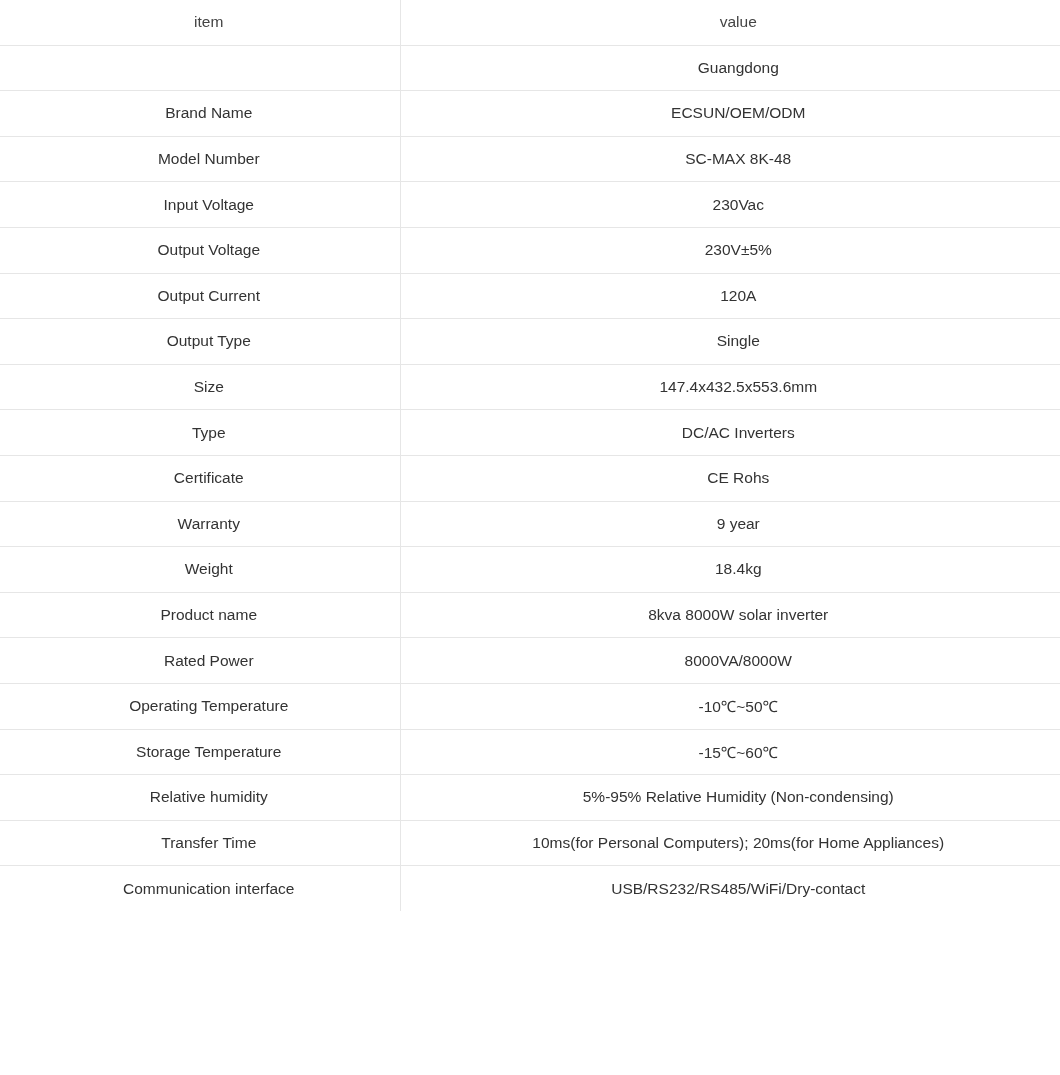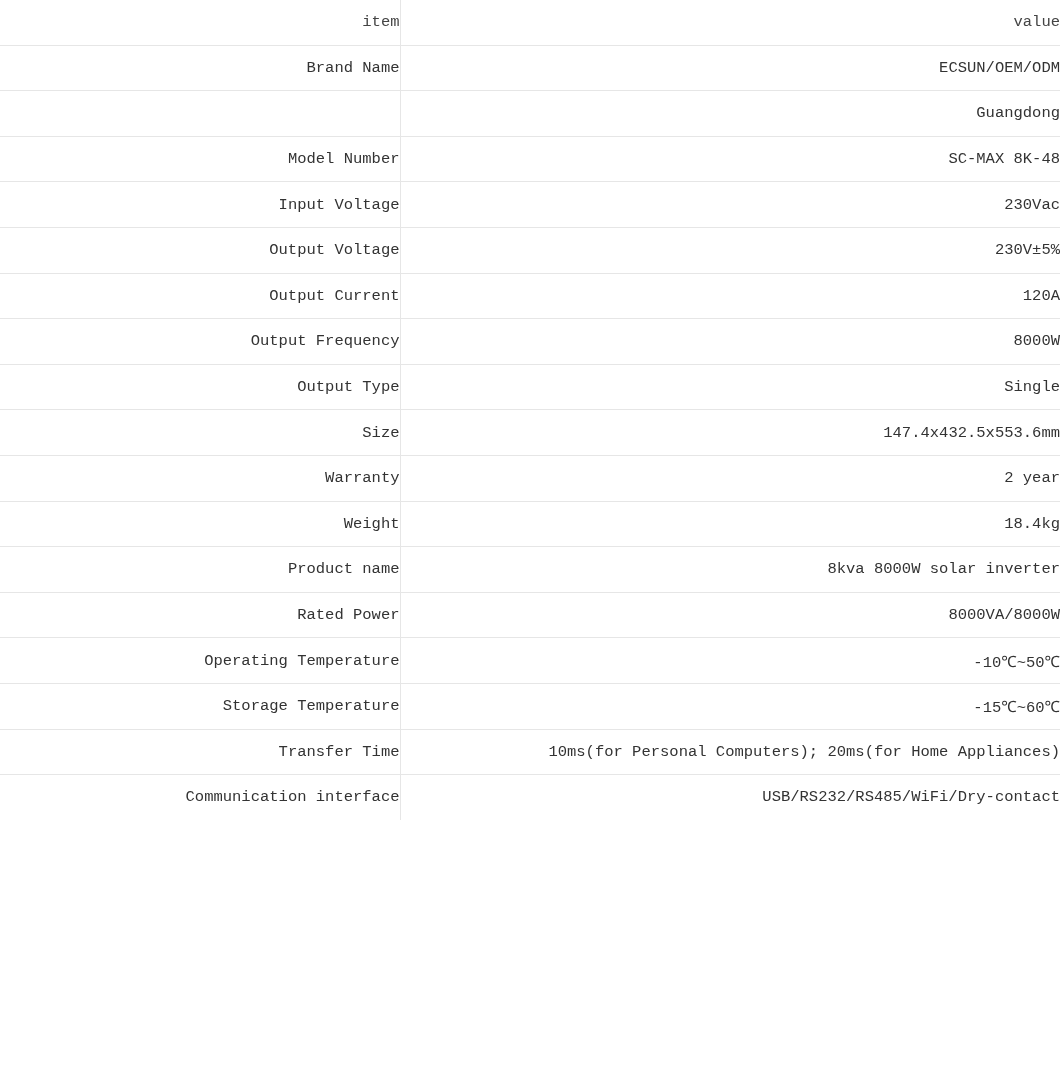--- a/index.html
+++ b/index.html
@@ -24,26 +24,25 @@
   .spec-table col.col-value { width: 660px; }
 
   .spec-table th,
   .spec-table td {
     border: 1px solid #e6e6e6;
     border-left: none;
     border-right: none;
     padding: 0 0 0 18px;
     height: 44.6px;
     vertical-align: middle;
-    text-align: right;
+    text-align: center;
     font-weight: normal;
     color: #333333;
     white-space: nowrap;
     overflow: hidden;
-    font-family: Liberation Mono, monospace;
   }
   .spec-table th {
     border-top: none;
     color: #444444;
   }
   .spec-table td.cell-value,
   .spec-table th.cell-value {
     border-left: 1px solid #e6e6e6;
     padding-left: 16px;
   }
@@ -63,58 +62,62 @@
     <col class="col-value">
   </colgroup>
   <thead>
     <tr>
       <th class="cell-item">item</th>
       <th class="cell-value">value</th>
     </tr>
   </thead>
   <tbody id="table-body">
       <tr>
+        <td class="cell-item"></td>
+        <td class="cell-value">Guangdong</td>
+      </tr>
+      <tr>
         <td class="cell-item">Brand Name</td>
         <td class="cell-value">ECSUN/OEM/ODM</td>
-      </tr>
-      <tr>
-        <td class="cell-item"></td>
-        <td class="cell-value">Guangdong</td>
       </tr>
       <tr>
         <td class="cell-item">Model Number</td>
         <td class="cell-value">SC-MAX 8K-48</td>
       </tr>
       <tr>
         <td class="cell-item">Input Voltage</td>
         <td class="cell-value">230Vac</td>
       </tr>
       <tr>
         <td class="cell-item">Output Voltage</td>
         <td class="cell-value">230V±5%</td>
       </tr>
       <tr>
         <td class="cell-item">Output Current</td>
         <td class="cell-value">120A</td>
       </tr>
       <tr>
-        <td class="cell-item">Output Frequency</td>
-        <td class="cell-value">8000W</td>
-      </tr>
-      <tr>
         <td class="cell-item">Output Type</td>
         <td class="cell-value">Single</td>
       </tr>
       <tr>
         <td class="cell-item">Size</td>
         <td class="cell-value">147.4x432.5x553.6mm</td>
       </tr>
       <tr>
+        <td class="cell-item">Type</td>
+        <td class="cell-value">DC/AC Inverters</td>
+      </tr>
+      <tr>
+        <td class="cell-item">Certificate</td>
+        <td class="cell-value">CE Rohs</td>
+      </tr>
+      <tr>
         <td class="cell-item">Warranty</td>
-        <td class="cell-value">2 year</td>
+        <td class="cell-value">9 year</td>
       </tr>
       <tr>
         <td class="cell-item">Weight</td>
         <td class="cell-value">18.4kg</td>
       </tr>
       <tr>
         <td class="cell-item">Product name</td>
         <td class="cell-value">8kva 8000W solar inverter</td>
       </tr>
       <tr>
@@ -123,20 +126,24 @@
       </tr>
       <tr>
         <td class="cell-item">Operating Temperature</td>
         <td class="cell-value">-10℃~50℃</td>
       </tr>
       <tr>
         <td class="cell-item">Storage Temperature</td>
         <td class="cell-value">-15℃~60℃</td>
       </tr>
       <tr>
+        <td class="cell-item">Relative humidity</td>
+        <td class="cell-value">5%-95% Relative Humidity (Non-condensing)</td>
+      </tr>
+      <tr>
         <td class="cell-item">Transfer Time</td>
         <td class="cell-value">10ms(for Personal Computers); 20ms(for Home Appliances)</td>
       </tr>
       <tr>
         <td class="cell-item">Communication interface</td>
         <td class="cell-value">USB/RS232/RS485/WiFi/Dry-contact</td>
       </tr>
     </tbody>
 </table>
 

